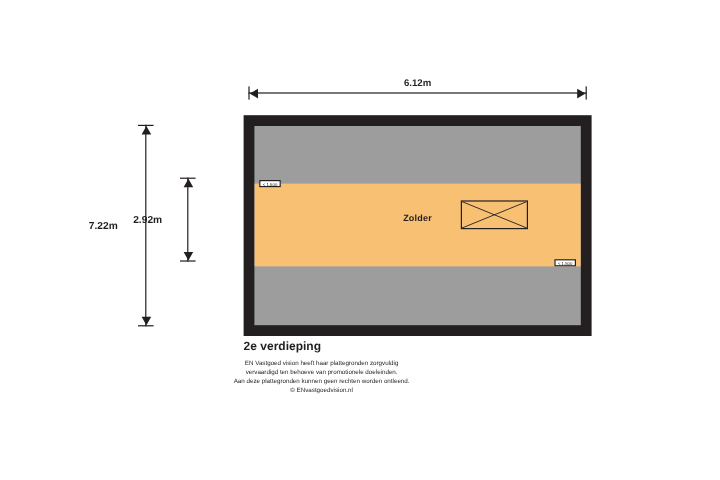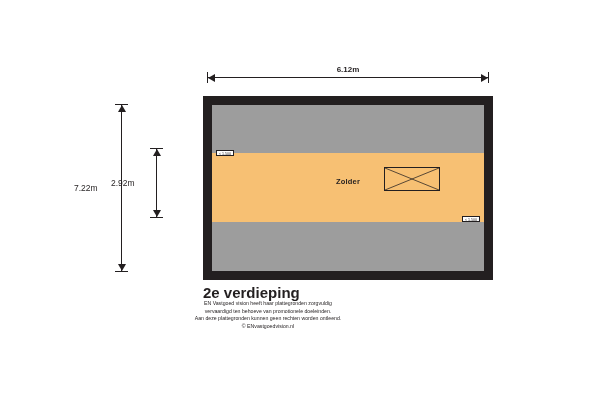--- a/index.html
+++ b/index.html
@@ -170,36 +170,36 @@
     height: 0;
     border-left: 4px solid transparent;
     border-right: 4px solid transparent;
   }
   .dim-v .arrow.t { top: 5px; border-bottom: 7px solid #231f20; }
   .dim-v .arrow.b { bottom: 5px; border-top: 7px solid #231f20; }
   .dim-v .vlabel {
     position: absolute;
     white-space: nowrap;
     font-size: 8.5px;
-    font-weight: normal;
+    font-weight: bold;
     color: #231f20;
   }
 
   #dim-722 { left: 110px; top: 100px; height: 176px; }
   #dim-722 .vlabel { left: -36px; top: 50%; transform: translateY(-50%); }
 
   #dim-292 { left: 145px; top: 144px; height: 78px; }
   #dim-292 .vlabel { left: -34px; top: 50%; transform: translateY(-50%); }
 
   
   .floor-title {
     position: absolute;
     left: 203px;
     top: 284px;
-    font-size: 15px;
+    font-size: 10px;
     font-weight: bold;
     color: #231f20;
   }
   .disclaimer {
     position: absolute;
     left: 0;
     right: 0;
     top: 300px;
     text-align: center;
     font-size: 5.2px;

